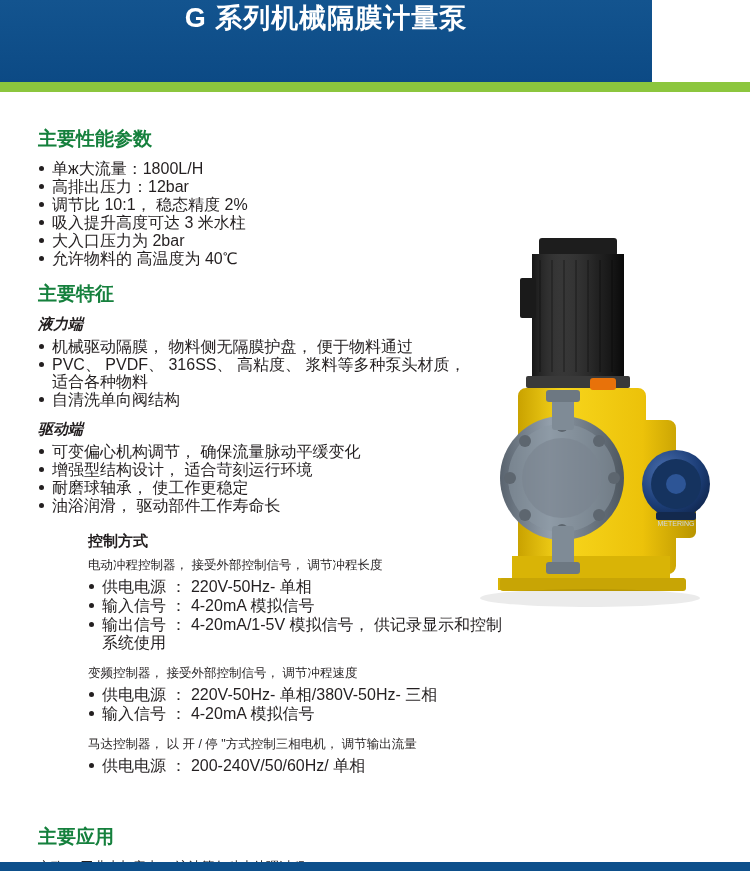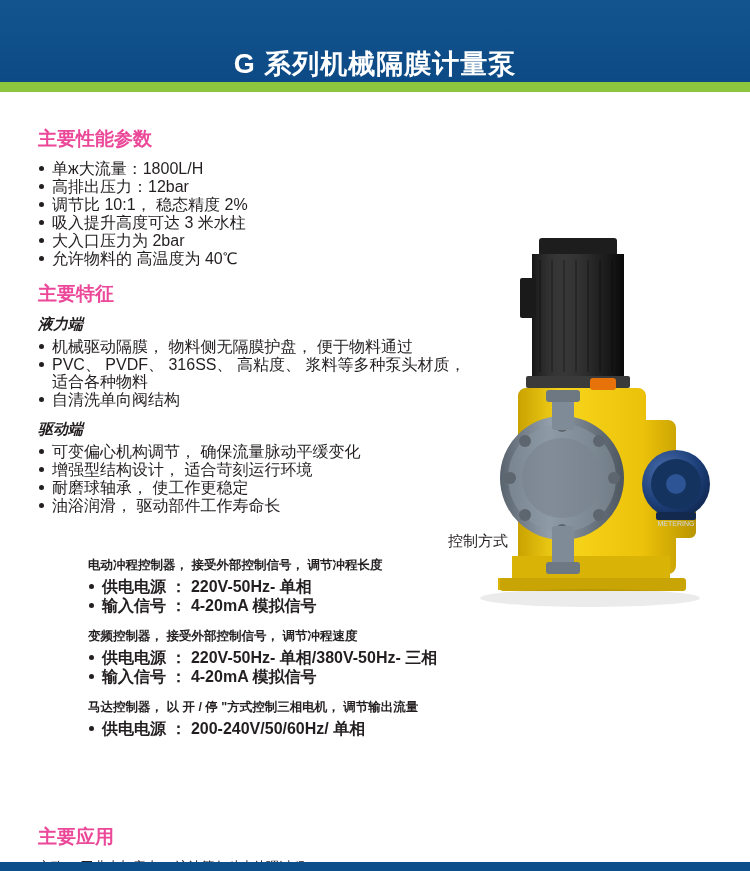--- a/index.html
+++ b/index.html
@@ -17,26 +17,26 @@
   }
   .page {
     position: relative;
     width: 750px;
     height: 871px;
   }
   
   .header {
     position: absolute;
     left: 0; top: 0;
-    width: 750px;
+    width: 652px;
     height: 82px;
     background: #0d4f8b;
     background: linear-gradient(180deg, #13548f 0%, #0c4a85 100%);
     display: flex;
-    align-items: flex-end;
+    align-items: flex-start;
     justify-content: center;
   }
   .header-title {
     color: #ffffff;
     font-size: 27px;
     font-weight: bold;
     letter-spacing: 1px;
   }
   .header-accent {
     position: absolute;
@@ -58,21 +58,21 @@
     left: 0; top: 96px;
     width: 750px;
   }
   .left-col {
     position: absolute;
     left: 38px;
     top: 30px;
     width: 430px;
   }
   .sec-title {
-    color: #ec4899;
+    color: #15803d;
     font-size: 19px;
     font-weight: bold;
     margin: 0 0 8px 0;
   }
   .sub-title {
     color: #231f20;
     font-size: 15px;
     font-weight: bold;
     margin: 0 0 4px 0;
     font-style: italic;
@@ -108,25 +108,24 @@
   }
   
   .ctrl-wrap {
     margin-top: 18px;
     padding-left: 50px;
     width: 420px;
   }
   .ctrl-title {
     color: #231f20;
     font-size: 15px;
-    font-weight: normal;
+    font-weight: bold;
     margin: 0 0 6px 0;
-    text-align: right;
-  }
-  .ctrl-group { margin-bottom: 13px; font-weight: bold; }
+  }
+  .ctrl-group { margin-bottom: 13px; }
   .ctrl-group .para { margin-bottom: 4px; }
   .ctrl-group ul.bullets li { font-size: 16px; line-height: 18px; }
   
   .bottom {
     position: absolute;
     left: 38px;
     top: 824px;
     width: 680px;
   }
   .bottom .sec-title { }
@@ -196,20 +195,21 @@
       </div>
 
       <div class="ctrl-wrap">
         <h3 class="ctrl-title">控制方式</h3>
 
         <div class="ctrl-group">
           <p class="para">电动冲程控制器， 接受外部控制信号， 调节冲程长度</p>
           <ul class="bullets">
             <li>供电电源 ： 220V-50Hz- 单相</li>
             <li>输入信号 ： 4-20mA 模拟信号</li>
+            <li>输出信号 ： 4-20mA/1-5V 模拟信号， 供记录显示和控制系统使用</li>
           </ul>
         </div>
 
         <div class="ctrl-group">
           <p class="para">变频控制器， 接受外部控制信号， 调节冲程速度</p>
           <ul class="bullets">
             <li>供电电源 ： 220V-50Hz- 单相/380V-50Hz- 三相</li>
             <li>输入信号 ： 4-20mA 模拟信号</li>
           </ul>
         </div>

